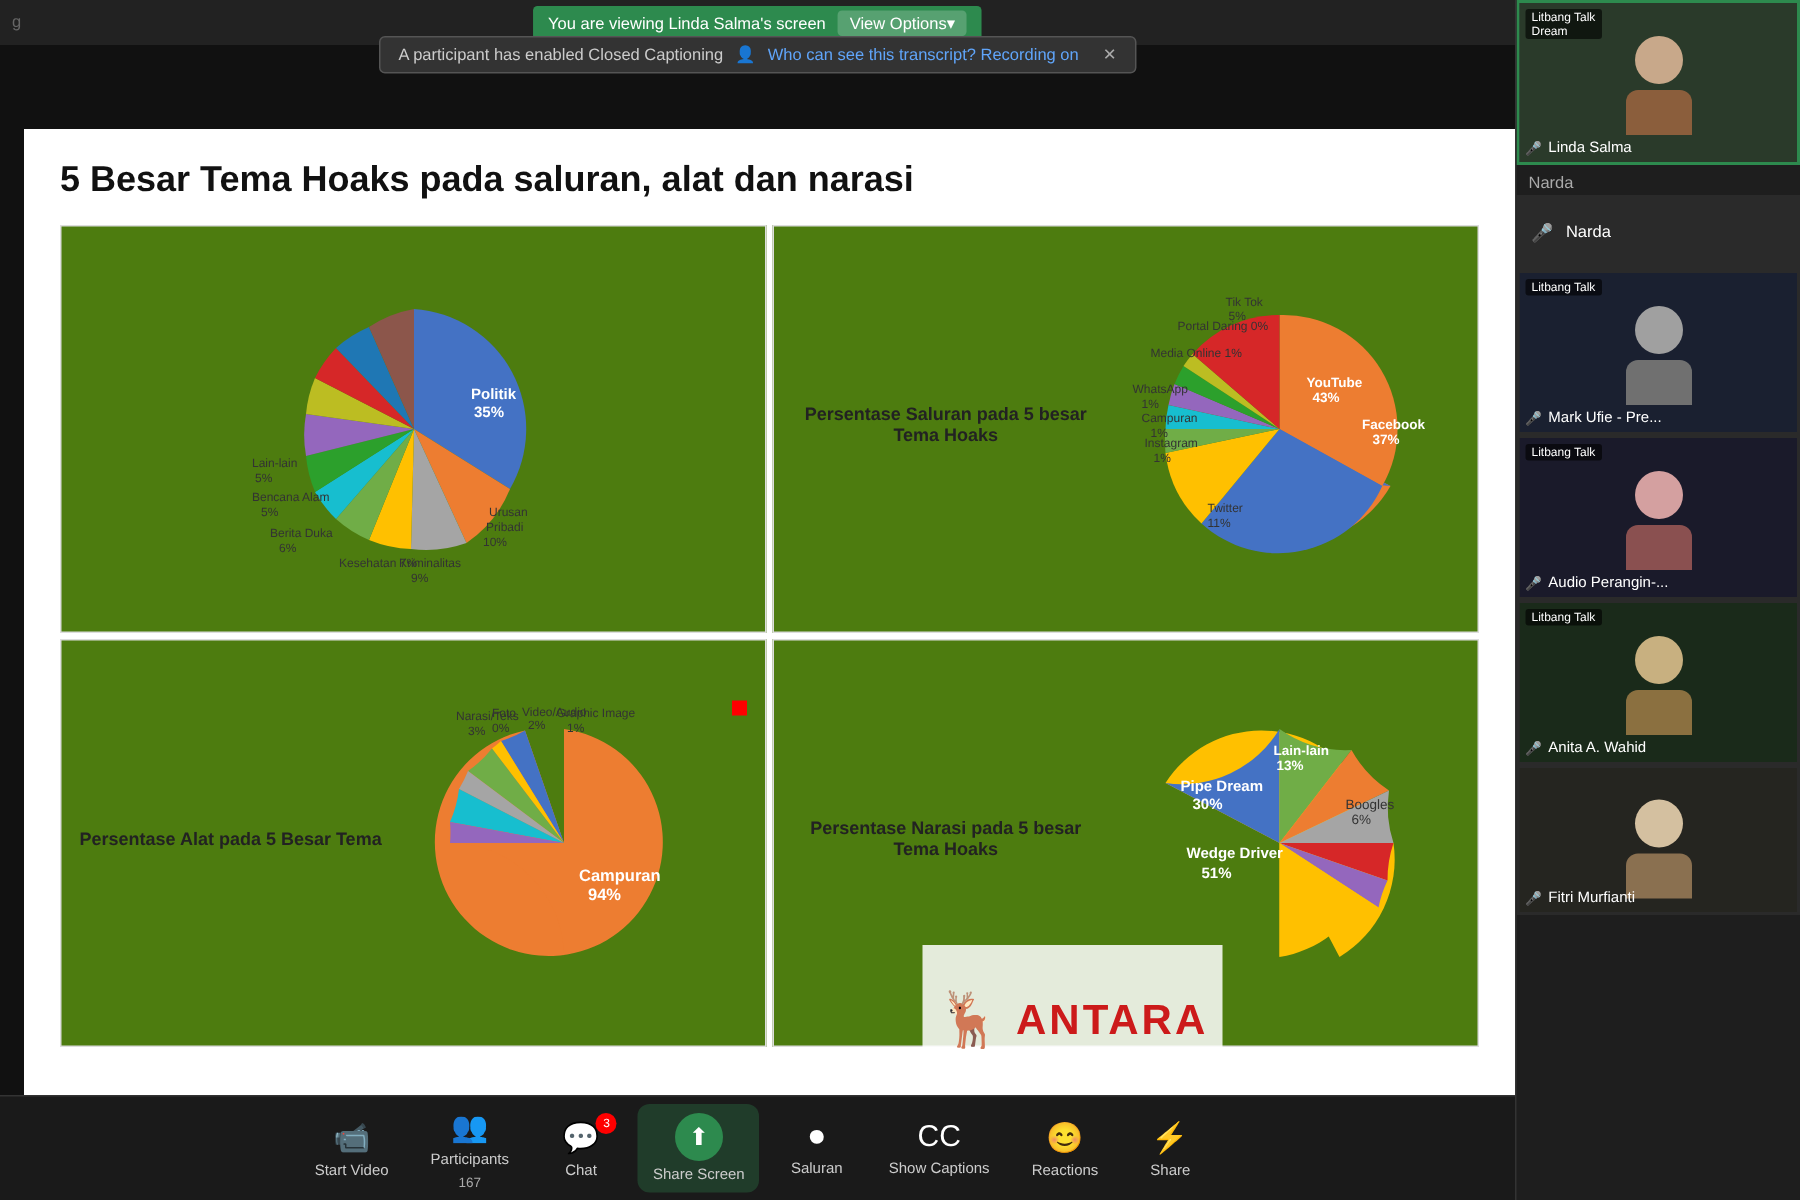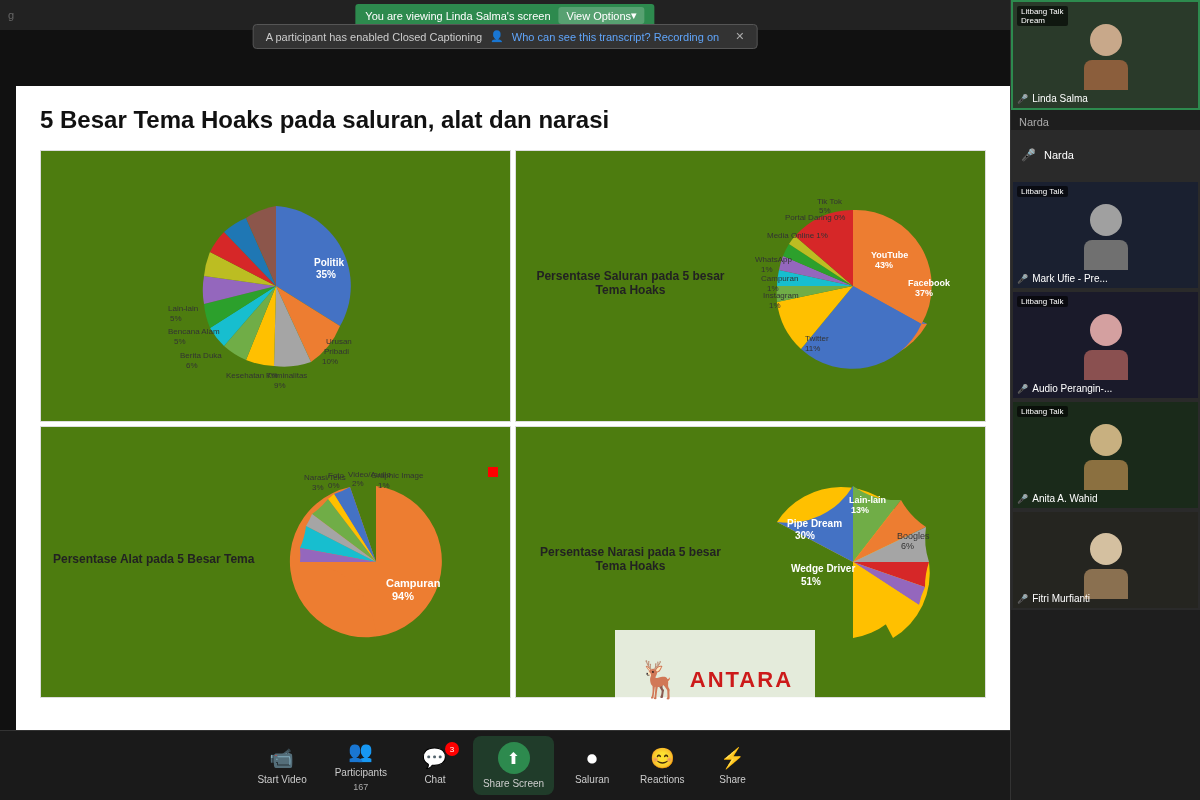--- a/index.html
+++ b/index.html
@@ -308,21 +308,21 @@
       right: 195px;
       width: 200px;
       height: 100px;
       background: rgba(255,255,255,0.85);
       display: flex;
       align-items: center;
       justify-content: center;
     }
 
     .antara-logo {
-      font-size: 22px;
+      font-size: 28px;
       font-weight: 900;
       color: #cc1a1a;
       letter-spacing: 2px;
     }
   </style>
 </head>
 <body>
 
 <div class="main-container">
 
@@ -552,20 +552,24 @@
       <div class="toolbar-item" style="background: rgba(45,138,78,0.3); border-radius:8px;">
         <div class="toolbar-icon green">⬆</div>
         <span class="toolbar-label">Share Screen</span>
       </div>
 
       <div class="toolbar-item">
         <div class="toolbar-icon">⏺</div>
         <span class="toolbar-label">Saluran</span>
       </div>
 
+      <div class="toolbar-item">
+        <div class="toolbar-icon">CC</div>
+        <span class="toolbar-label">Show Captions</span>
+      </div>
 
       <div class="toolbar-item">
         <div class="toolbar-icon">😊</div>
         <span class="toolbar-label">Reactions</span>
       </div>
 
       <div class="toolbar-item">
         <div class="toolbar-icon">⚡</div>
         <span class="toolbar-label">Share</span>
       </div>

